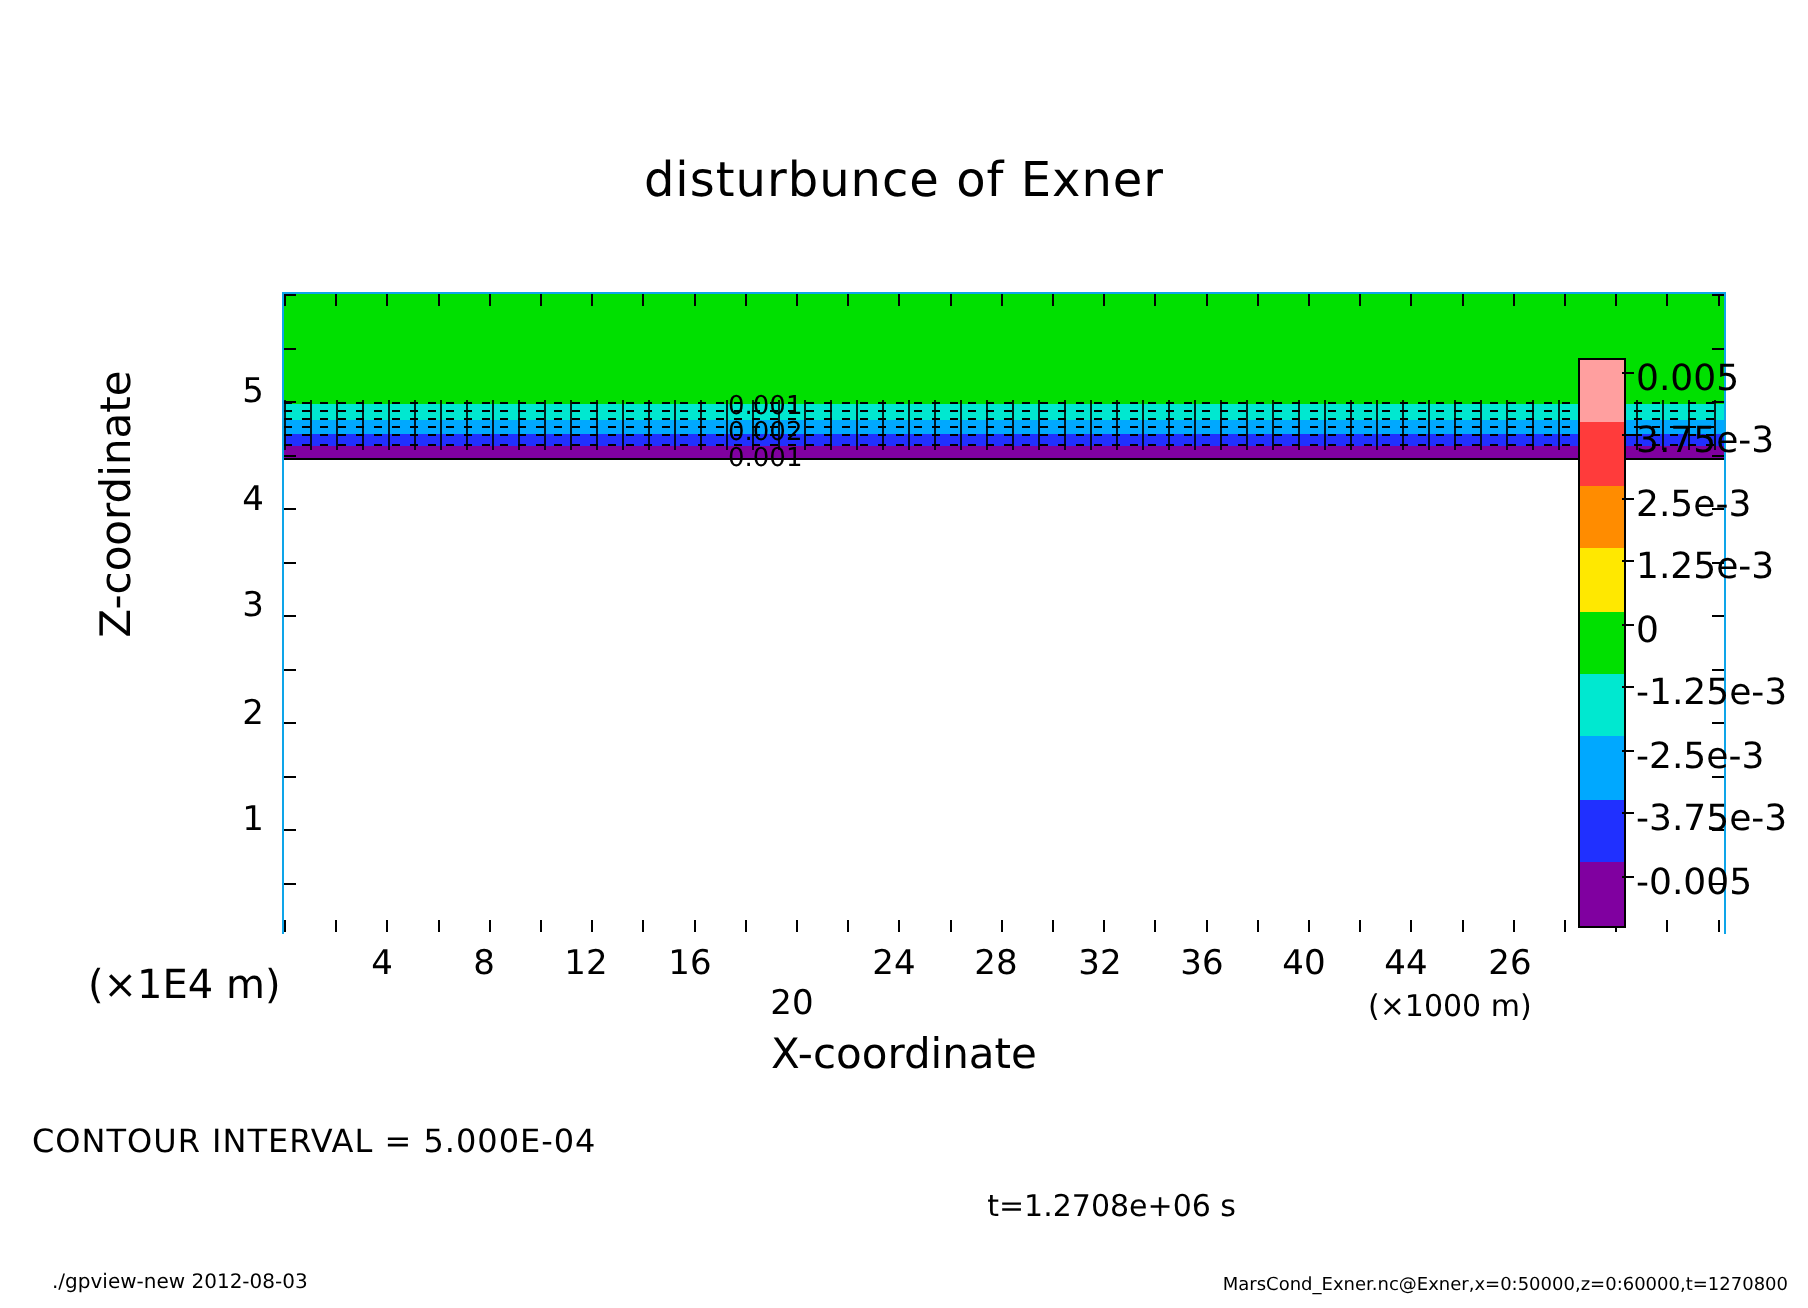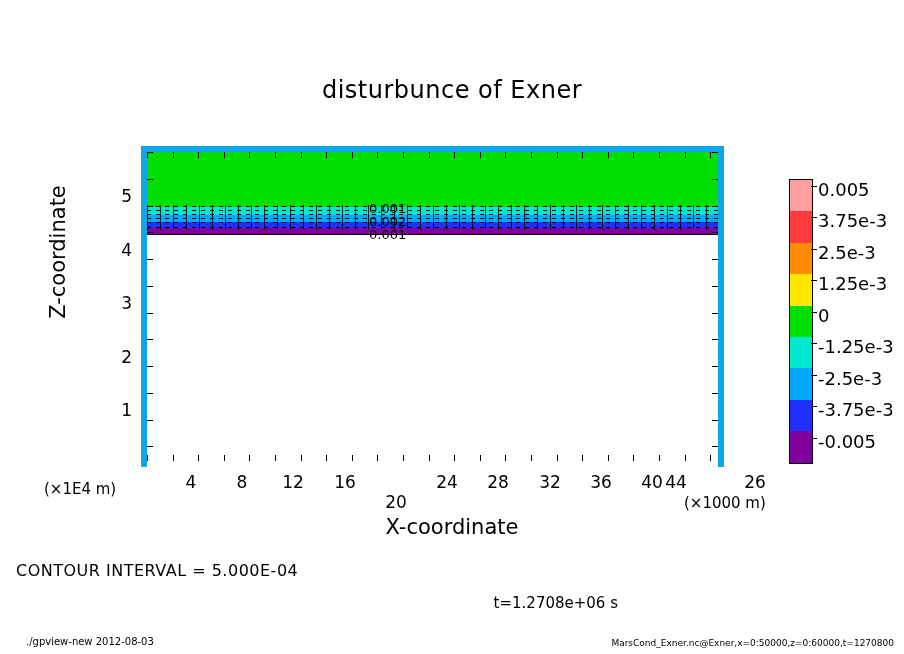--- a/index.html
+++ b/index.html
@@ -8,41 +8,41 @@
     font-family:"DejaVu Sans", sans-serif;
     position:relative;overflow:hidden;
   }
   .abs{position:absolute;}
   #title{
     left:0;top:76px;width:904px;text-align:center;
     font-size:24px;color:#000;letter-spacing:0.5px;
   }
   
   #plot{
-    left:141px;top:146px;width:583px;height:321px;
-    border:6px solid #0ea5e9;box-sizing:border-box;background:#fff;
+    left:141px;top:146px;width:722px;height:321px;
+    border:1px solid #0ea5e9;box-sizing:border-box;background:#fff;
   }
   #plot .band{position:absolute;left:0;width:100%;}
   .tickmark{position:absolute;background:#000;}
   
   #ylabel{
     left:-42px;top:240px;width:200px;text-align:center;
     transform:rotate(-90deg);transform-origin:center center;
     font-size:21px;color:#000;
   }
   #xlabel{
     left:0;top:515px;width:904px;text-align:center;font-size:21px;color:#000;
   }
   .ytick{
     position:absolute;width:34px;text-align:right;font-size:17px;color:#000;
   }
   .xtick{
     position:absolute;width:40px;text-align:center;font-size:17px;color:#000;
   }
-  #unitleft{left:44px;top:480px;font-size:15px;color:#000;}
+  #unitleft{left:44px;top:480px;font-size:20px;color:#000;}
   #unitright{left:684px;top:494px;font-size:15px;color:#000;}
   #contourinfo{left:0;top:561px;width:904px;font-size:16px;color:#000;letter-spacing:0.5px;padding-left:16px;}
   #timeinfo{left:0;top:594px;width:768px;text-align:center;font-size:15px;color:#000;}
   #footleft{left:26px;top:636px;font-size:10px;color:#000;}
   #footright{right:10px;top:638px;font-size:9px;color:#000;text-align:right;}
   
   #cbar{left:789px;top:179px;width:22px;height:283px;border:1px solid #000;box-sizing:content-box;}
   #cbar .seg{width:22px;}
   .cblabel{position:absolute;left:818px;font-size:18px;color:#000;white-space:nowrap;}
   .cbtick{position:absolute;left:811px;width:6px;height:1px;background:#000;}
@@ -98,21 +98,21 @@
   <div class="xtick" style="left:171px;top:472px;">4</div>
   <div class="xtick" style="left:222px;top:472px;">8</div>
   <div class="xtick" style="left:273px;top:472px;">12</div>
   <div class="xtick" style="left:325px;top:472px;">16</div>
   <div class="xtick" style="left:376px;top:472px;margin-top:20px;">20</div>
   <div class="xtick" style="left:427px;top:472px;">24</div>
   <div class="xtick" style="left:478px;top:472px;">28</div>
   <div class="xtick" style="left:530px;top:472px;">32</div>
   <div class="xtick" style="left:581px;top:472px;">36</div>
   <div class="xtick" style="left:632px;top:472px;">40</div>
-  <div class="xtick" style="left:656px;top:472px;">44</div>
+  <div class="xtick" style="left:683px;top:472px;">44</div>
   <div class="xtick" style="left:735px;top:472px;">26</div>
 </div>
 
 <div class="abs" id="unitleft">(×1E4 m)</div>
 <div class="abs" id="unitright">(×1000 m)</div>
 <div class="abs" id="xlabel">X-coordinate</div>
 
 <div class="abs" id="cbar">
   <div class="seg" style="height:31.4px;background:#ff9f9f;"></div>
   <div class="seg" style="height:31.4px;background:#ff3b3b;"></div>

